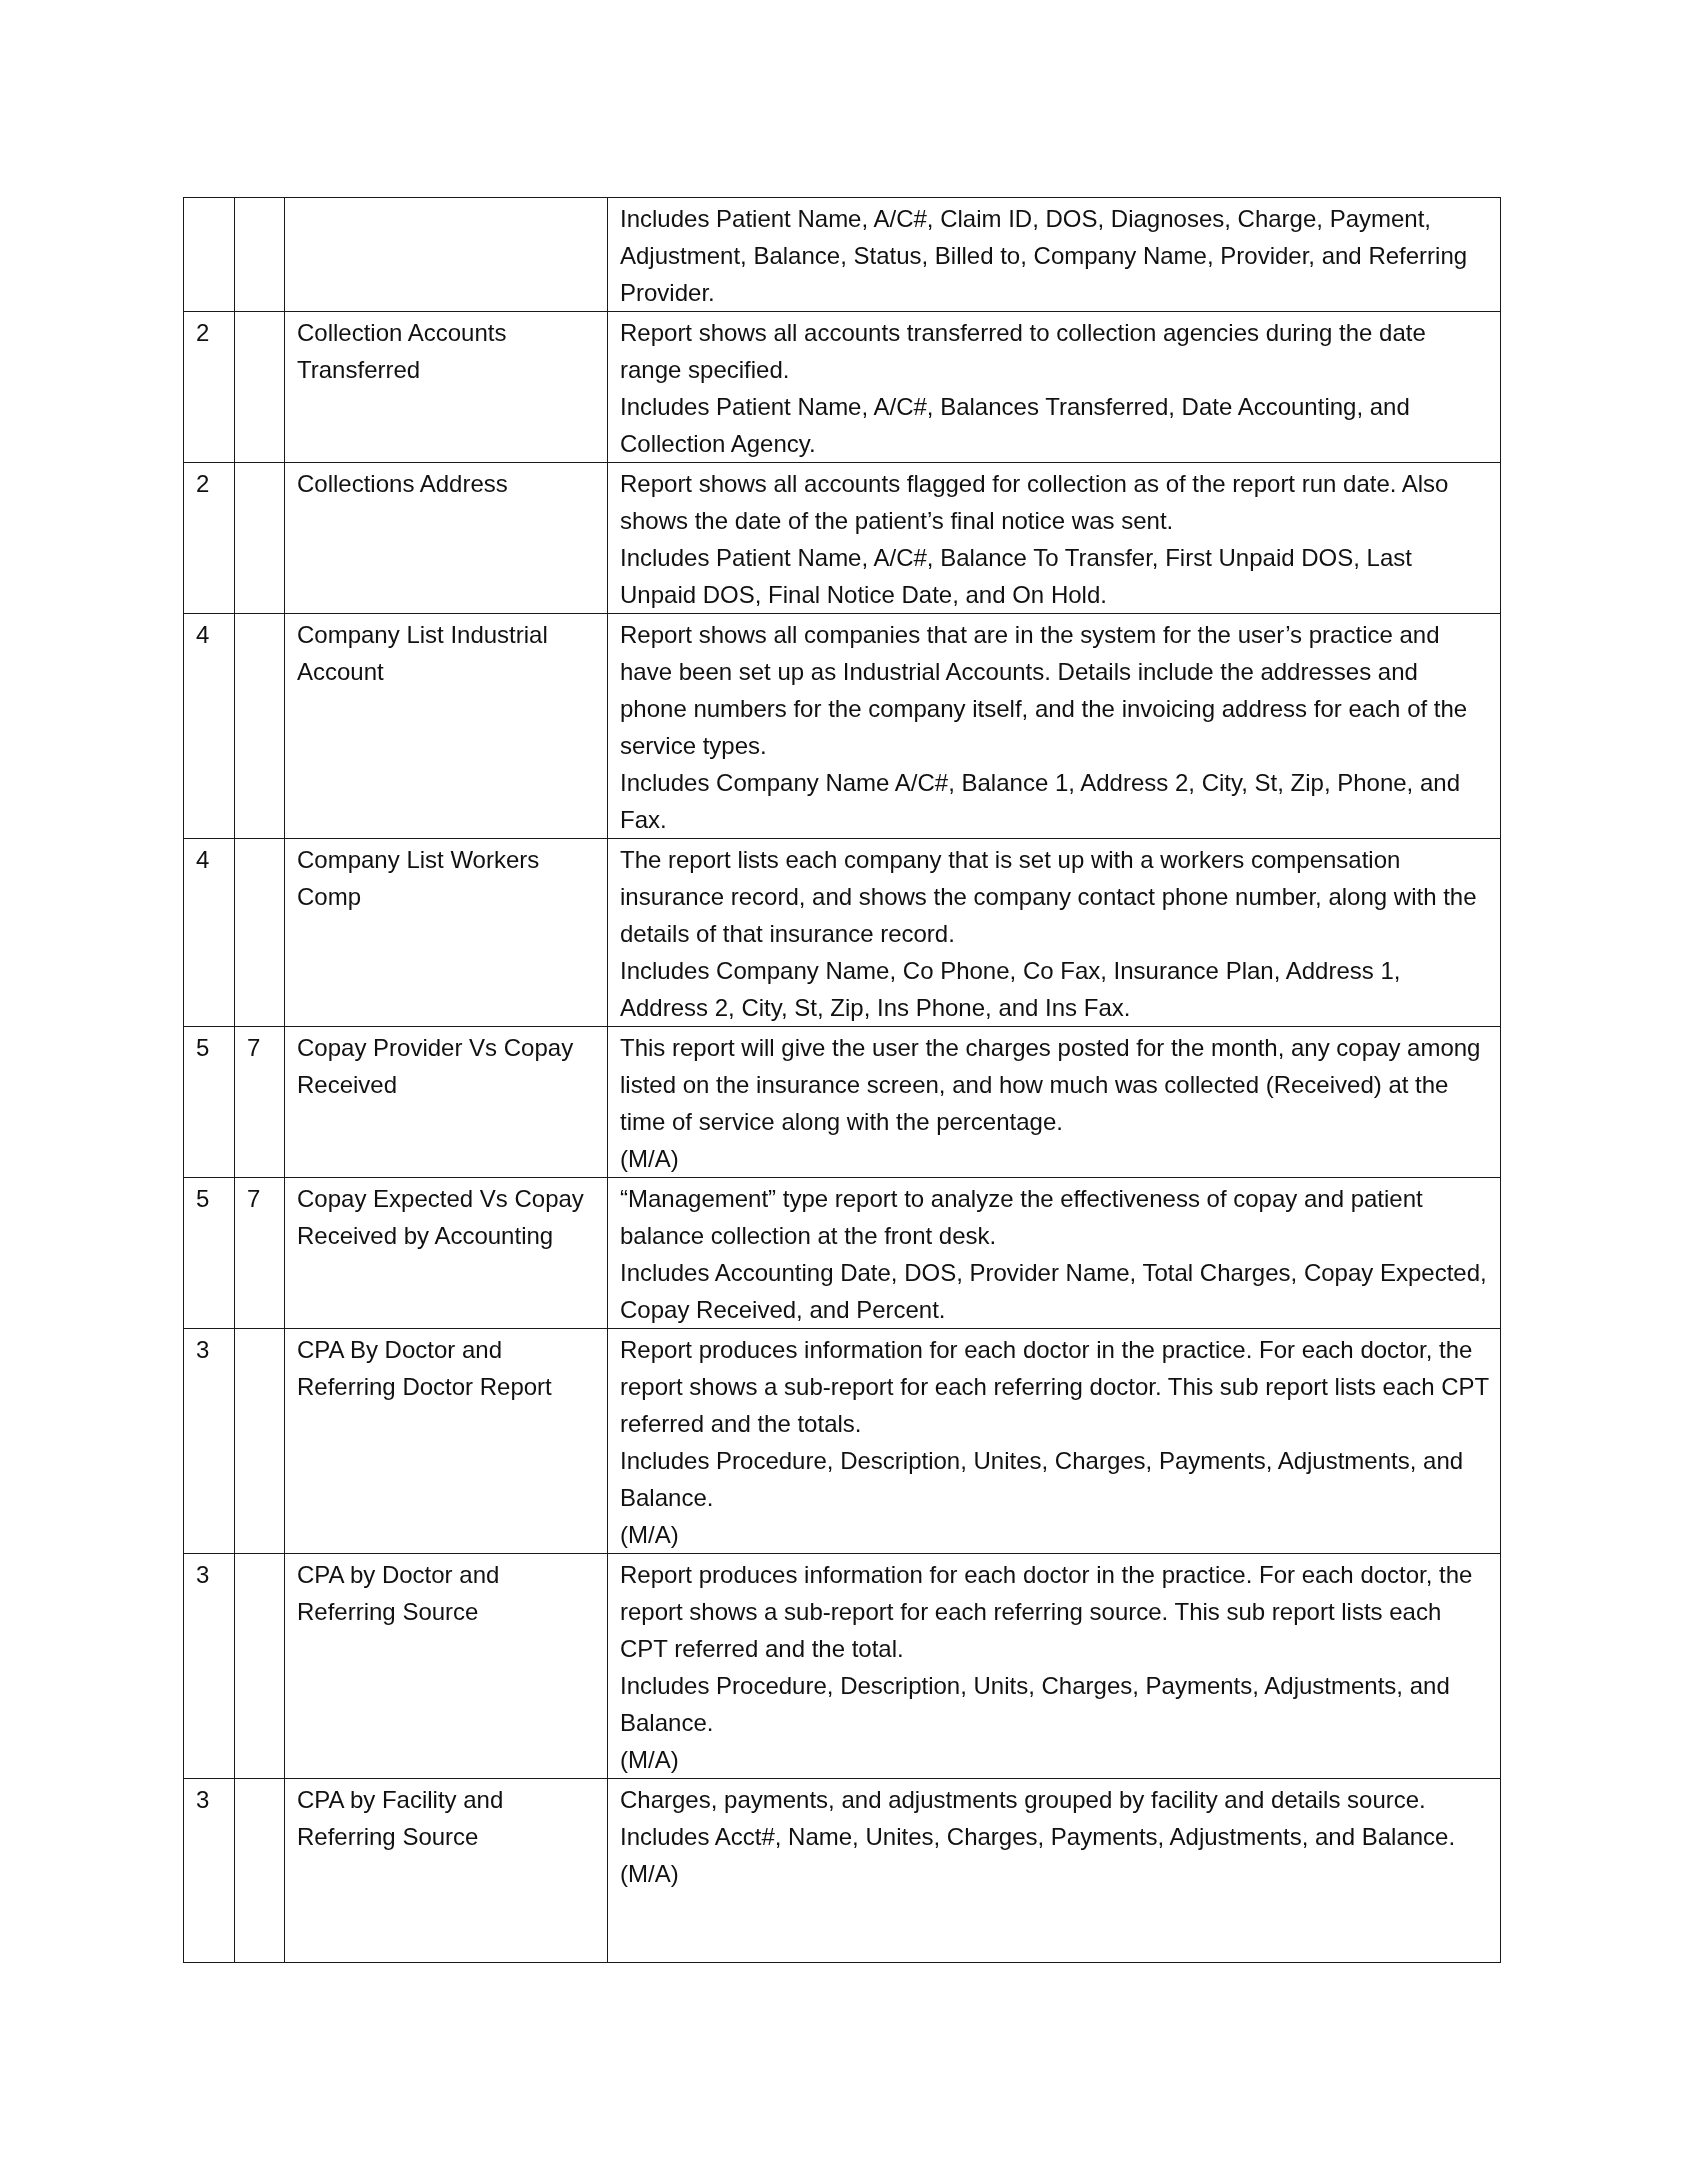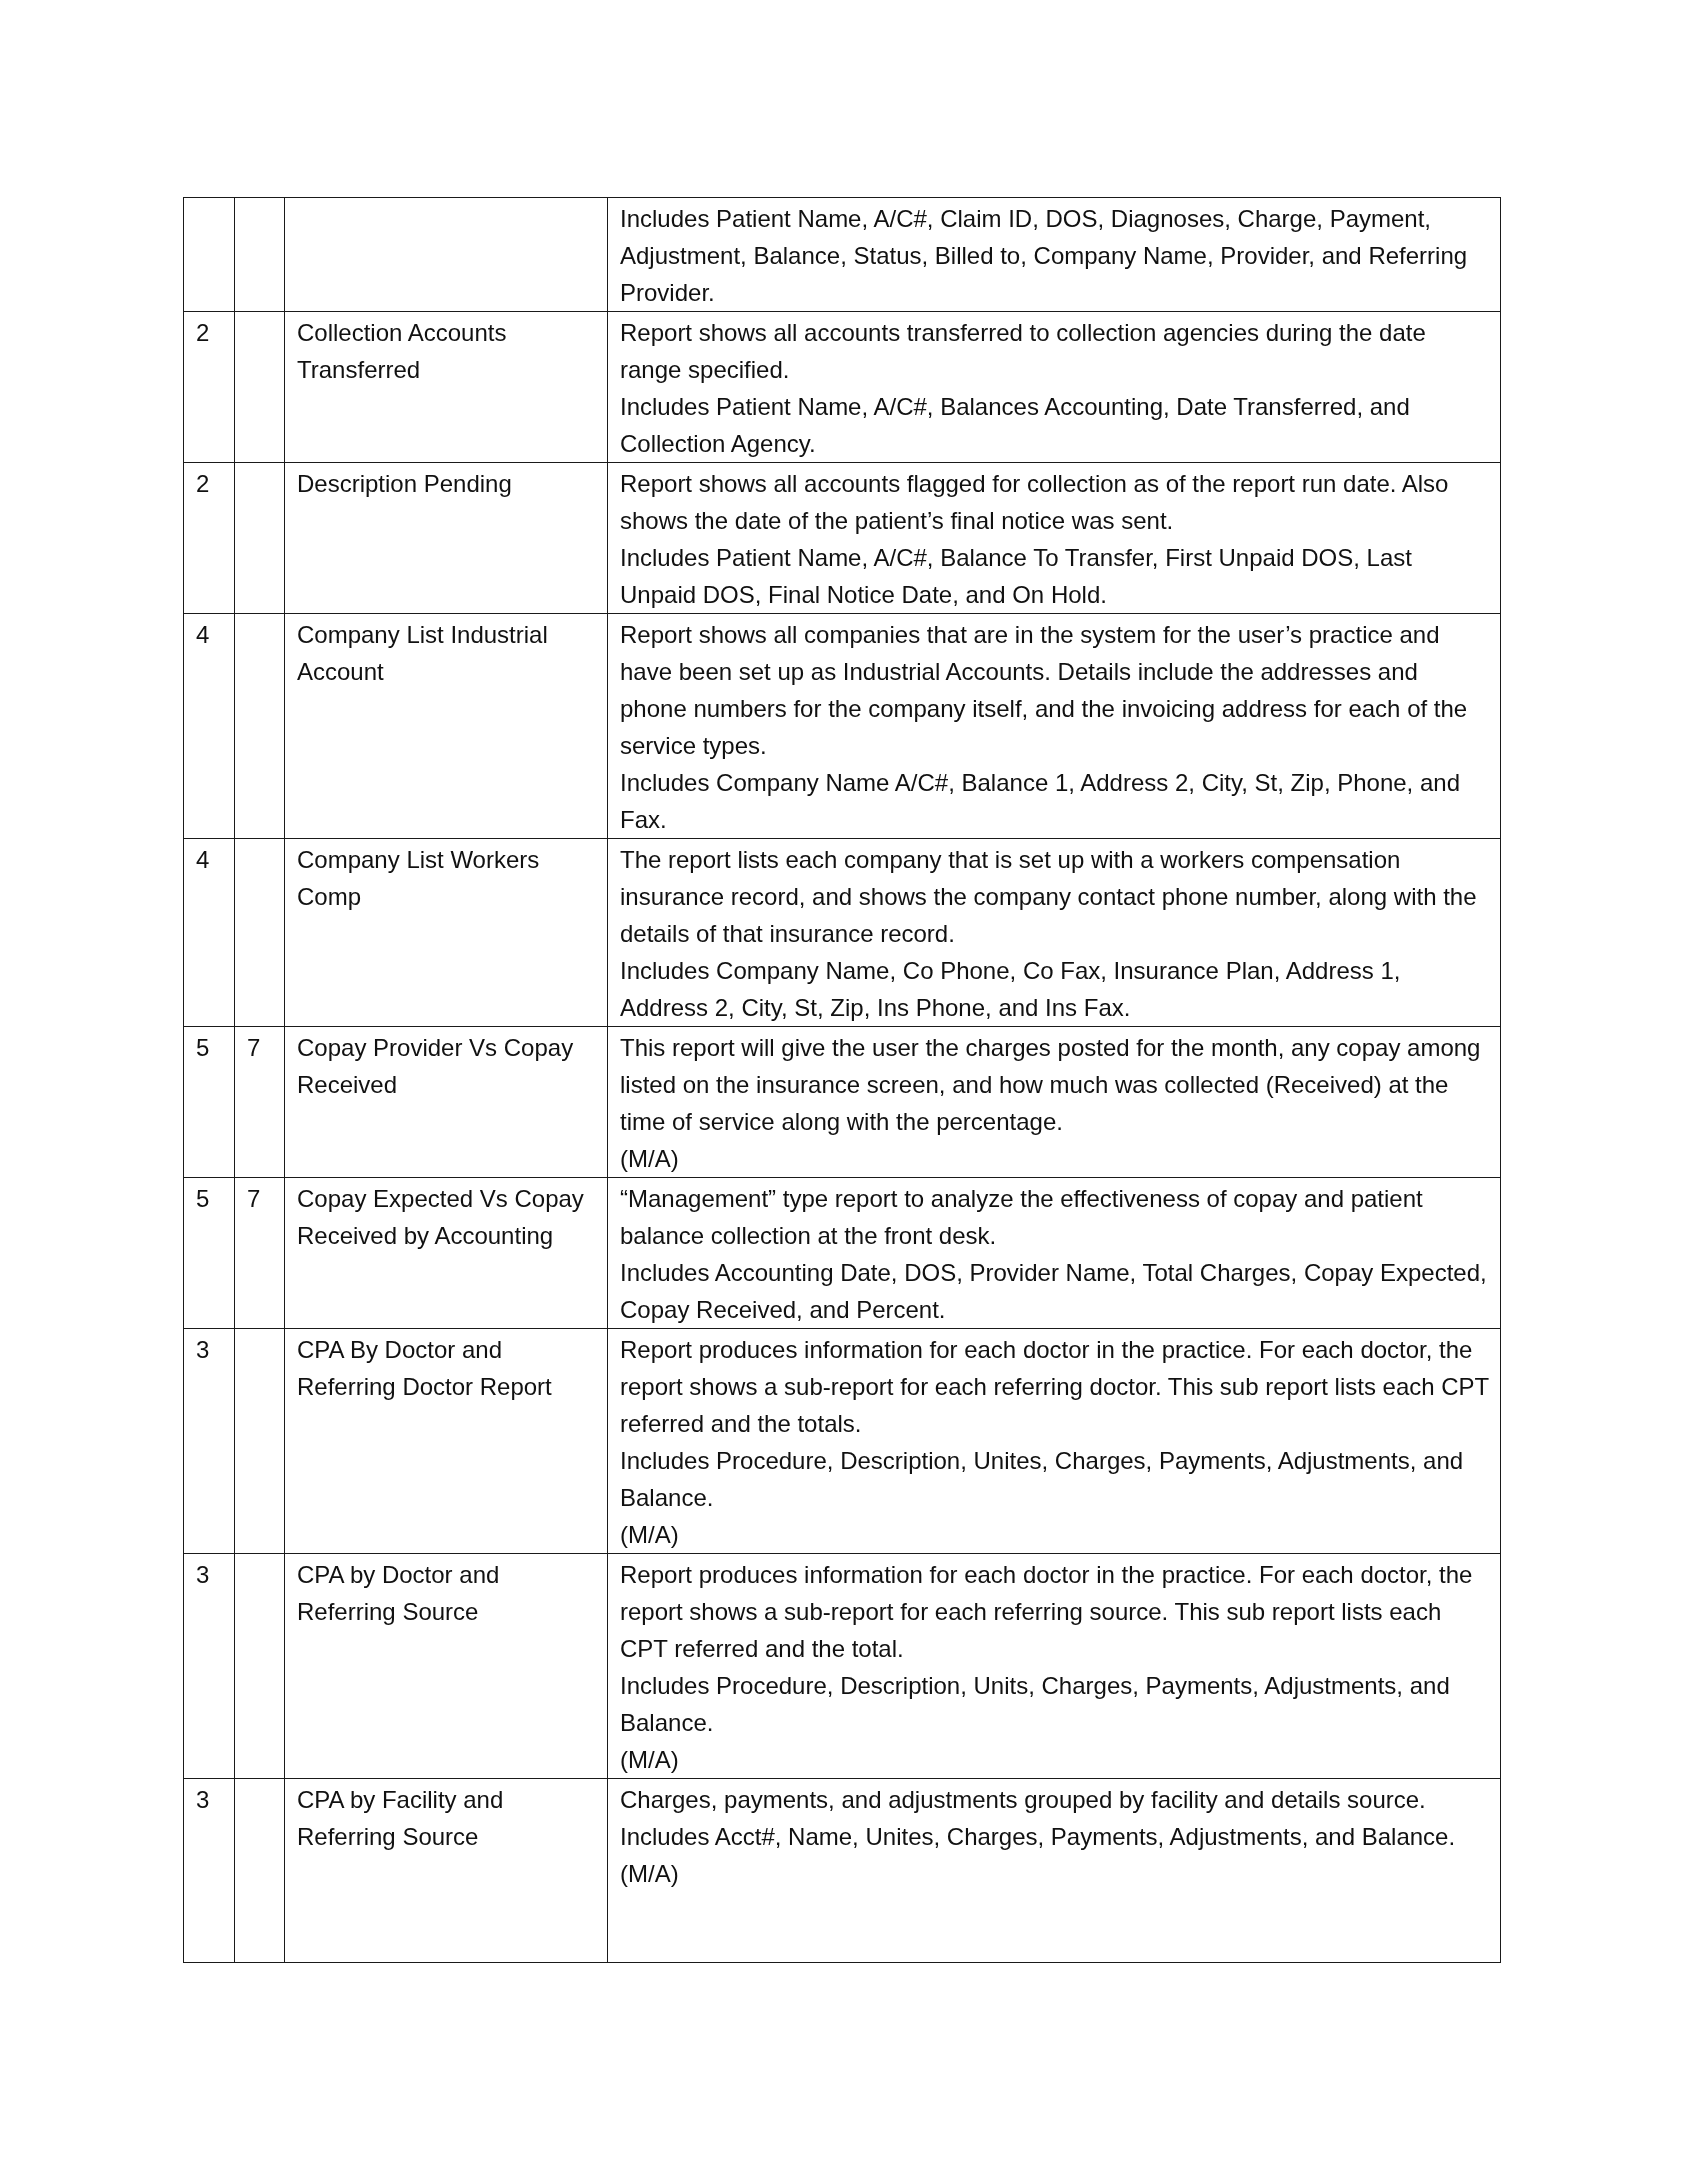--- a/index.html
+++ b/index.html
@@ -47,27 +47,27 @@
           <td>
             <span class="desc-line">Includes Patient Name, A/C#, Claim ID, DOS, Diagnoses, Charge, Payment, Adjustment, Balance, Status, Billed to, Company Name, Provider, and Referring Provider.</span>
           </td>
         </tr>
         <tr style="height: 149px;">
           <td class="num">2</td>
           <td class="num"></td>
           <td>Collection Accounts Transferred</td>
           <td>
             <span class="desc-line">Report shows all accounts transferred to collection agencies during the date range specified.</span>
-            <span class="desc-line">Includes Patient Name, A/C#, Balances Accounting, Date Transferred, and Collection Agency.</span>
+            <span class="desc-line">Includes Patient Name, A/C#, Balances Transferred, Date Accounting, and Collection Agency.</span>
           </td>
         </tr>
         <tr style="height: 149px;">
           <td class="num">2</td>
           <td class="num"></td>
-          <td>Description Pending</td>
+          <td>Collections Address</td>
           <td>
             <span class="desc-line">Report shows all accounts flagged for collection as of the report run date. Also shows the date of the patient’s final notice was sent.</span>
             <span class="desc-line">Includes Patient Name, A/C#, Balance To Transfer, First Unpaid DOS, Last Unpaid DOS, Final Notice Date, and On Hold.</span>
           </td>
         </tr>
         <tr style="height: 222px;">
           <td class="num">4</td>
           <td class="num"></td>
           <td>Company List Industrial Account</td>
           <td>

